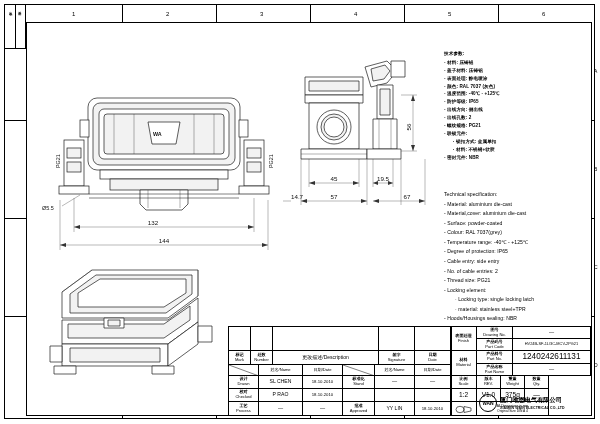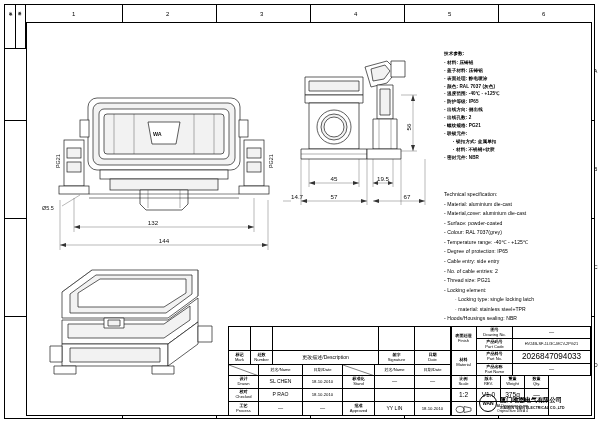--- a/index.html
+++ b/index.html
@@ -482,21 +482,21 @@
     </div>
     <div class="cell" style="left:284px;top:12px;width:78px;height:12px;">
       <span style="font-size:3.9px;white-space:nowrap;">HV24B-SF-1L/3C-MCV-2PG21</span>
     </div>
 
     <div class="cell" style="left:248px;top:24px;width:36px;height:13px;">
       <span class="cn">产品料号</span>
       <span class="en">Part No.</span>
     </div>
     <div class="cell" style="left:284px;top:24px;width:78px;height:13px;">
-      <span class="val lg">2026847094033</span>
+      <span class="val lg">1240242611131</span>
     </div>
 
     <div class="cell" style="left:248px;top:37px;width:36px;height:12px;">
       <span class="cn">产品名称</span>
       <span class="en">Part Name</span>
     </div>
     <div class="cell" style="left:284px;top:37px;width:78px;height:12px;">
       <span class="val sm">—</span>
     </div>
 

